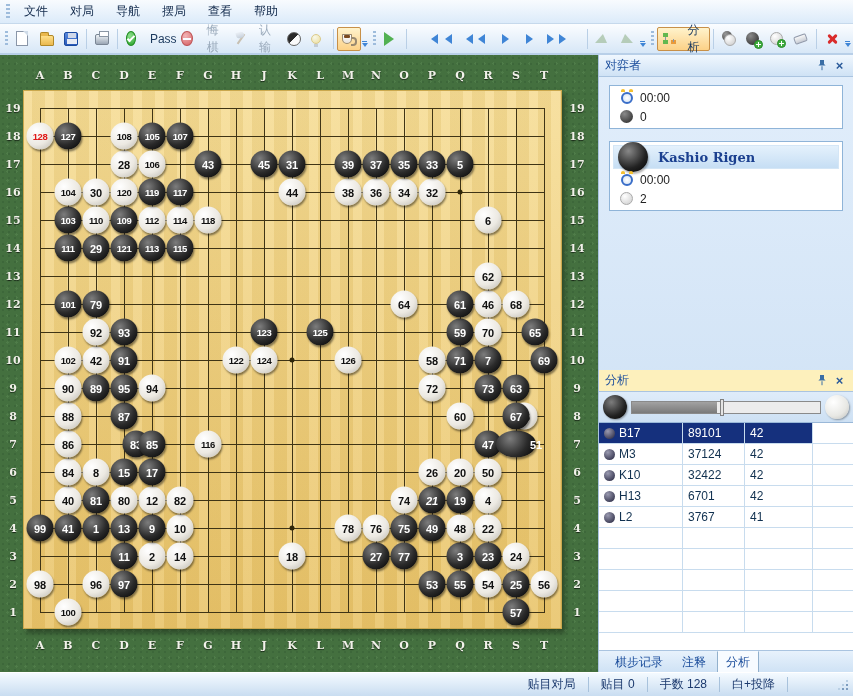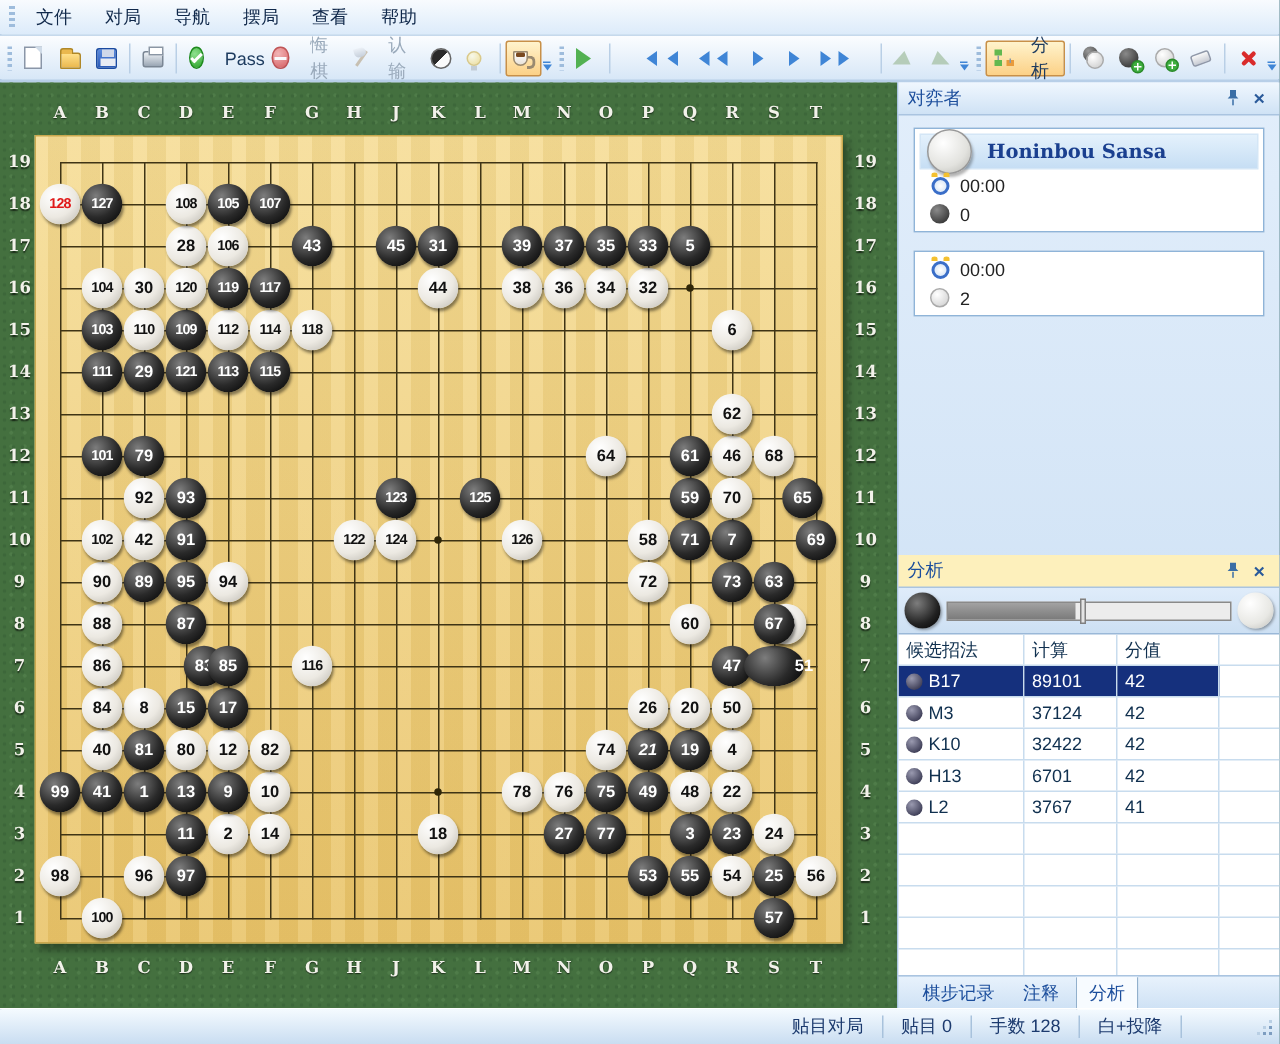--- a/index.html
+++ b/index.html
@@ -550,34 +550,34 @@
           <svg width="10" height="11" viewBox="0 0 10 11">
             <path d="M3 0h4v4l1.6 1.6H1.4L3 4z" fill="#3a6ea5"></path>
             <rect x="4.5" y="6.2" width="1" height="4" fill="#3a6ea5"></rect>
           </svg>
         </span>
       <span class="ph-btn">×</span>
     </div>
 
     <div class="players-body">
       <div class="pcard">
-        <div class="pchead">
-          <span class="bigstone w"></span>
-          <span class="pname">Honinbou Sansa</span>
-        </div>
         <div class="prow">
           <span class="clock"></span>
           <span>00:00</span>
         </div>
         <div class="prow">
           <span class="smallstone b"></span>
           <span>0</span>
         </div>
       </div>
       <div class="pcard">
+        <div class="pchead">
+          <span class="bigstone b"></span>
+          <span class="pname">Kashio Rigen</span>
+        </div>
         <div class="prow">
           <span class="clock"></span>
           <span>00:00</span>
         </div>
         <div class="prow">
           <span class="smallstone w"></span>
           <span>2</span>
         </div>
       </div>
     </div>
@@ -598,26 +598,20 @@
       </div>
       <div class="winbar">
         <span class="wstone b"></span>
         <span class="track">
           <span class="fill" id="win-fill" style="width: 45%;"></span>
           <span class="thumb" id="win-thumb" style="left: 47%;"></span>
         </span>
         <span class="wstone w"></span>
       </div>
       <div class="atable" id="atable">
-        <div class="arow">
-          <span class="acell c1">候选招法</span>
-          <span class="acell c2">计算</span>
-          <span class="acell c3">分值</span>
-          <span class="acell c4"></span>
-        </div>
       <div class="arow sel">
             <div class="acell c1">
               <div class="mstone"></div>
               <span>B17</span>
             </div>
             <div class="acell c2">89101</div>
             <div class="acell c3">42</div>
             <div class="acell c4"></div>
           </div>
           <div class="arow">

